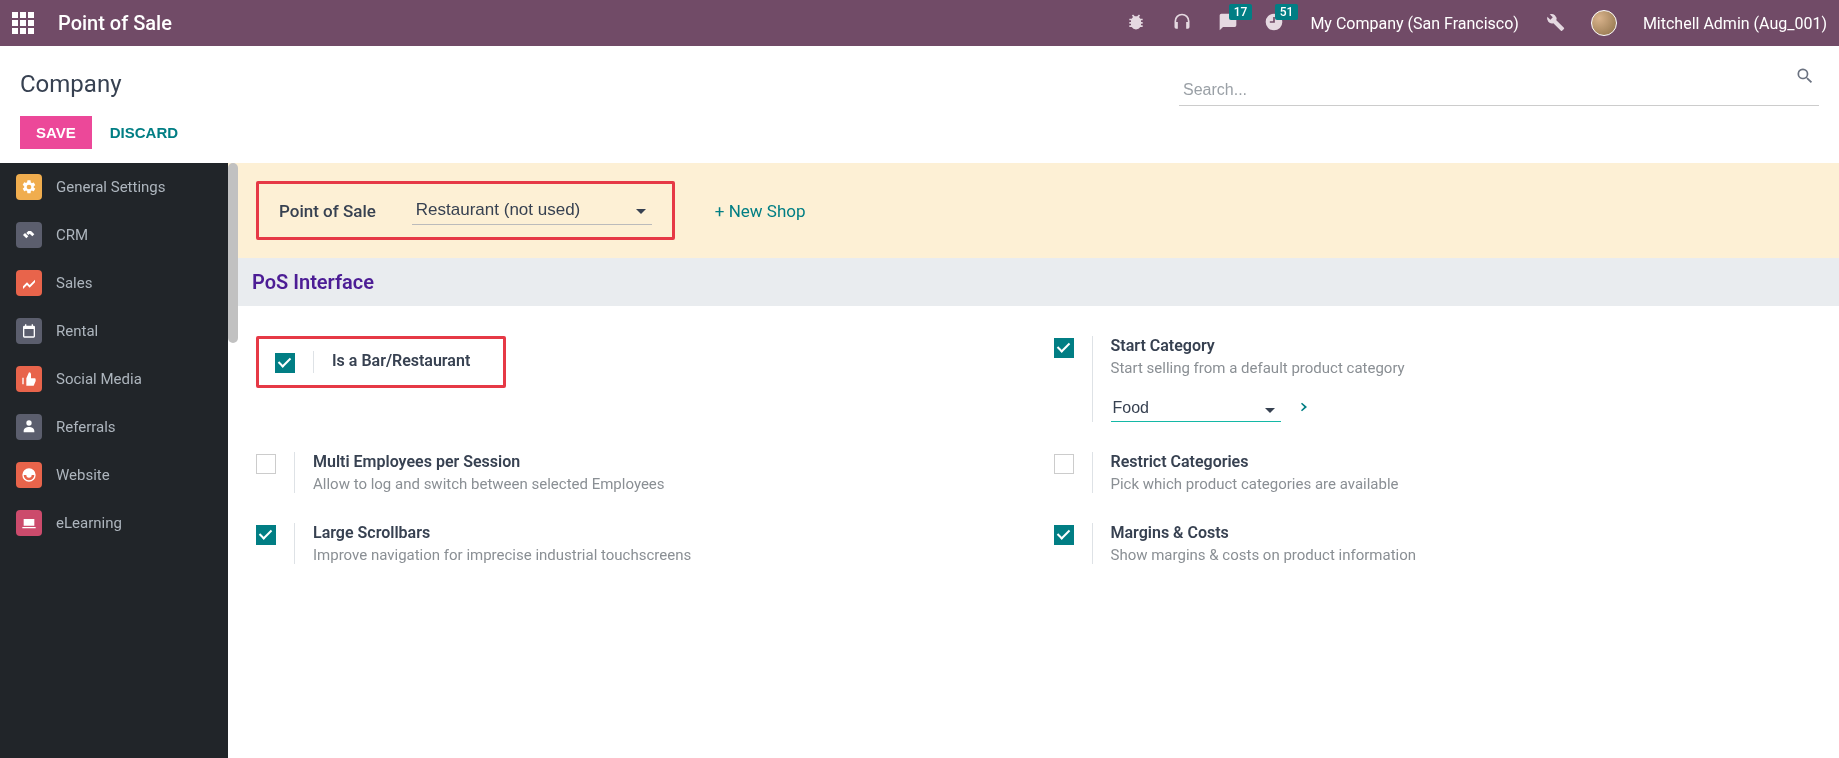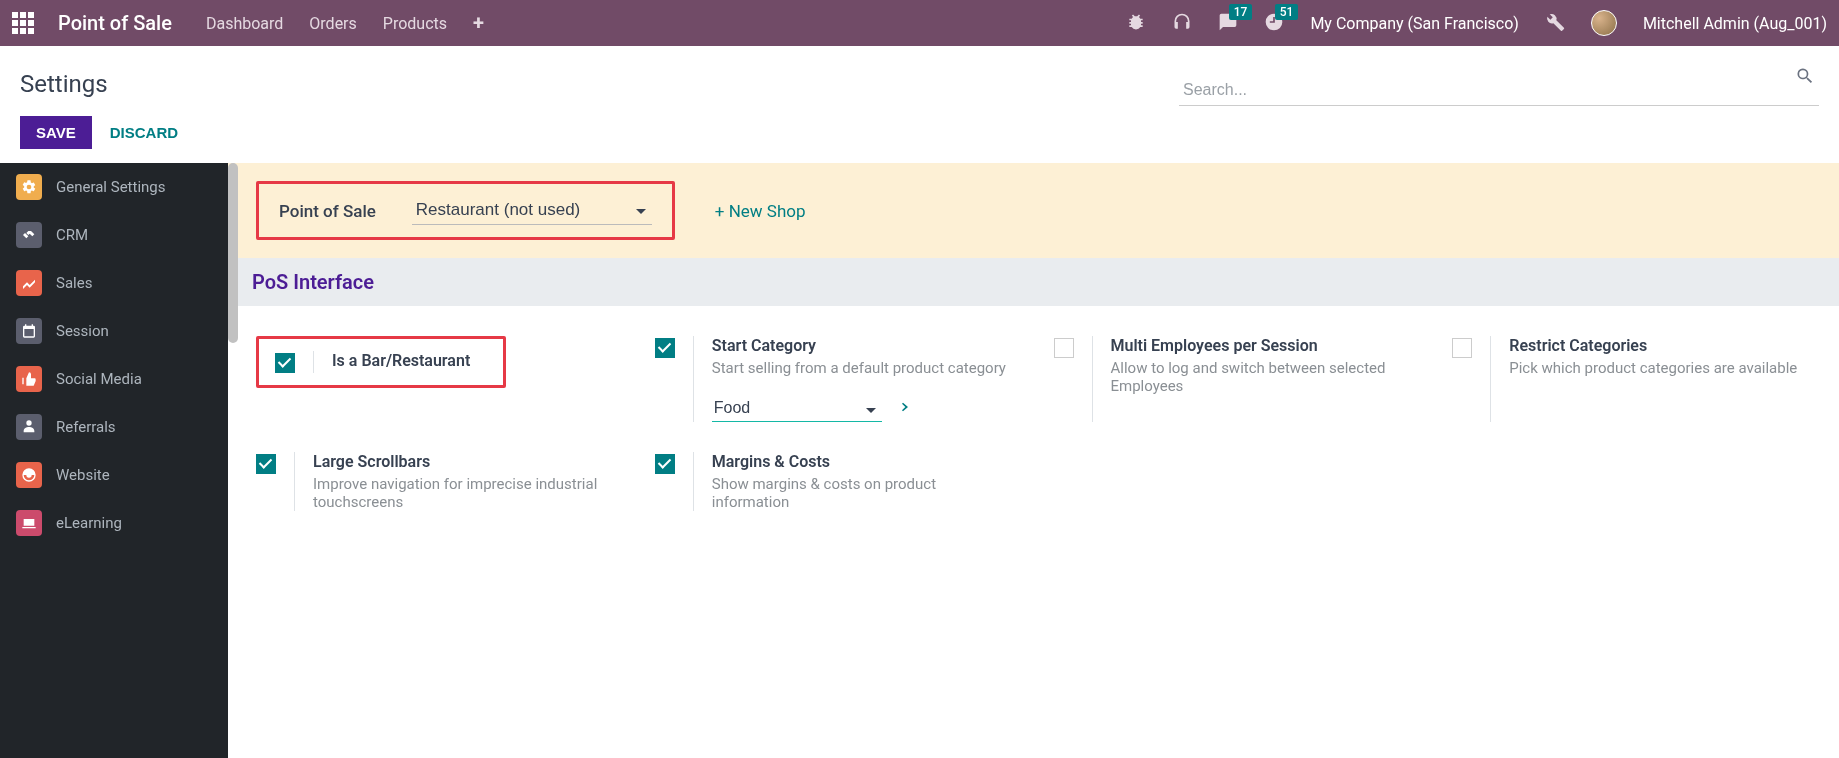--- a/index.html
+++ b/index.html
@@ -26,21 +26,21 @@
 .controlbar { display: flex; align-items: center; padding: 16px 20px 10px 20px; }
 .page-title { font-size: 24px; color: #374151; }
 .search-wrap { margin-left: auto; width: 640px; position: relative; }
 .search-input { width: 100%; border: none; border-bottom: 1px solid #ccc; font-size: 16px; padding: 6px 30px 6px 4px; outline: none; color: #374151; margin-top: 13px; }
 .search-input::placeholder { color: #9aa0a6; }
 .search-icon { position: absolute; right: 4px; top: 4px; cursor: pointer; }
 .search-icon svg { width: 20px; height: 20px; fill: #6b7280; }
 
 
 .actions { padding: 0 20px 14px 20px; display: flex; align-items: center; gap: 18px; }
-.btn-primary { background: #4c1d95; color: #fff; border: none; padding: 8px 16px; font-size: 15px; font-weight: 600; cursor: pointer; }
+.btn-primary { background: #ec4899; color: #fff; border: none; padding: 8px 16px; font-size: 15px; font-weight: 600; cursor: pointer; }
 .btn-secondary { background: none; color: #017e84; border: none; font-size: 15px; font-weight: 600; cursor: pointer; }
 
 
 .main { display: flex; height: calc(758px - 46px - 60px - 46px); position: relative; }
 
 
 .sidebar { width: 228px; background: #212529; color: #adb5bd; overflow-y: auto; flex-shrink: 0; }
 .sidebar-item { display: flex; align-items: center; gap: 14px; padding: 11px 16px; cursor: pointer; font-size: 15px; }
 .sidebar-icon { width: 26px; height: 26px; border-radius: 4px; display: flex; align-items: center; justify-content: center; flex-shrink: 0; }
 .sidebar-icon svg { width: 16px; height: 16px; fill: #fff; }
@@ -62,21 +62,21 @@
 .pos-selector { display: flex; align-items: center; gap: 36px; border: 3px solid #e63946; padding: 12px 20px; border-radius: 2px; }
 .pos-label { font-size: 17px; color: #374151; font-weight: 500; }
 .pos-dropdown { border: none; border-bottom: 1px solid #bbb; background: transparent; font-size: 17px; color: #374151; padding: 4px 28px 4px 4px; cursor: pointer; appearance: none; width: 240px; position: relative; }
 .dropdown-wrap { position: relative; display: inline-block; }
 .dropdown-caret { position: absolute; right: 6px; top: 8px; pointer-events: none; }
 .dropdown-caret svg { width: 10px; height: 10px; fill: #374151; }
 .new-shop { color: #017e84; font-size: 17px; font-weight: 400; cursor: pointer; }
 
 .section-header { background: #e9ecef; padding: 12px 24px; font-size: 20px; font-weight: 600; color: #4c1d95; }
 
-.settings-grid { display: grid; grid-template-columns: 1fr 1fr 1fr 1fr; gap: 30px 40px; padding: 30px 28px; }
+.settings-grid { display: grid; grid-template-columns: 1fr 1fr; gap: 30px 40px; padding: 30px 28px; }
 .setting { display: flex; gap: 14px; align-items: flex-start; }
 .setting.highlighted { border: 3px solid #e63946; padding: 12px 16px; border-radius: 2px; width: fit-content; min-width: 250px; }
 .checkbox { width: 20px; height: 20px; border: 1px solid #ccc; background: #fff; cursor: pointer; flex-shrink: 0; position: relative; margin-top: 2px; }
 .checkbox.checked { background: #017e84; border-color: #017e84; }
 .checkbox.checked::after { content: ""; position: absolute; left: 5px; top: 1px; width: 5px; height: 10px; border: solid #fff; border-width: 0 2px 2px 0; transform: rotate(45deg); }
 .divider { width: 1px; background: #dee2e6; align-self: stretch; margin: 0 4px; }
 .setting-body { flex: 1; }
 .setting-title { font-size: 16px; font-weight: 600; color: #374151; }
 .setting-desc { font-size: 15px; color: #8a8f94; margin-top: 4px; }
 .setting-extra { margin-top: 18px; display: flex; align-items: center; gap: 12px; }
@@ -93,26 +93,20 @@
         <span></span>
         <span></span>
         <span></span>
         <span></span>
         <span></span>
         <span></span>
         <span></span>
         <span></span>
     </div>
     <div class="app-title">Point of Sale</div>
-    <div class="nav-links">
-      <span class="nav-link">Dashboard</span>
-      <span class="nav-link">Orders</span>
-      <span class="nav-link">Products</span>
-      <span class="nav-plus">+</span>
-    </div>
   </div>
   <div class="topnav-right">
     <div class="icon-btn">
       <svg viewBox="0 0 24 24">
           <path d="M20 8h-2.81a6 6 0 0 0-1.82-1.96l1.63-1.63-1.41-1.41-2.17 2.17a6 6 0 0 0-2.84 0L8.41 3 7 4.41l1.62 1.63A6 6 0 0 0 6.81 8H4v2h2.09a6 6 0 0 0-.09 1v1H4v2h2v1a6 6 0 0 0 .09 1H4v2h2.81A6 6 0 0 0 12 21a6 6 0 0 0 5.19-3H20v-2h-2.09a6 6 0 0 0 .09-1v-1h2v-2h-2v-1a6 6 0 0 0-.09-1H20z"></path>
         </svg>
     </div>
     <div class="icon-btn">
       <svg viewBox="0 0 24 24">
           <path d="M12 2a9 9 0 0 0-9 9v7a2 2 0 0 0 2 2h2v-8H5v-1a7 7 0 0 1 14 0v1h-2v8h2a2 2 0 0 0 2-2v-7a9 9 0 0 0-9-9z"></path>
@@ -135,21 +129,21 @@
       <svg viewBox="0 0 24 24">
           <path d="M22.7 19l-9.1-9.1a6 6 0 0 0-7.94-7.18l3.66 3.66-2.83 2.83L2.83 5.55a6 6 0 0 0 7.18 7.94l9.1 9.1a1 1 0 0 0 1.41 0l2.18-2.18a1 1 0 0 0 0-1.41z"></path>
         </svg>
     </div>
     <div class="avatar"></div>
     <span class="username">Mitchell Admin (Aug_001)</span>
   </div>
 </div>
 
 <div class="controlbar">
-  <div class="page-title">Settings</div>
+  <div class="page-title">Company</div>
   <div class="search-wrap">
     <input class="search-input" placeholder="Search..." style="">
     <span class="search-icon">
       <svg viewBox="0 0 24 24">
           <path d="M15.5 14h-.79l-.28-.27a6.5 6.5 0 1 0-.7.7l.27.28v.79l5 4.99L20.49 19zm-6 0A4.5 4.5 0 1 1 14 9.5 4.5 4.5 0 0 1 9.5 14z"></path>
         </svg>
     </span>
   </div>
 </div>
 
@@ -184,21 +178,21 @@
           </svg>
         </span>
       <span>Sales</span>
     </div>
     <div class="sidebar-item">
       <span class="sidebar-icon ic-rental">
           <svg viewBox="0 0 24 24">
             <path d="M19 4h-1V2h-2v2H8V2H6v2H5a2 2 0 0 0-2 2v14a2 2 0 0 0 2 2h14a2 2 0 0 0 2-2V6a2 2 0 0 0-2-2zm0 16H5V9h14z"></path>
           </svg>
         </span>
-      <span>Session</span>
+      <span>Rental</span>
     </div>
     <div class="sidebar-item">
       <span class="sidebar-icon ic-social">
           <svg viewBox="0 0 24 24">
             <path d="M2 20h2V10H2zm19-9h-6V5a3 3 0 0 0-3-3l-4 9v11h11l3-7v-2a2 2 0 0 0-1-2z"></path>
           </svg>
         </span>
       <span>Social Media</span>
     </div>
     <div class="sidebar-item">

